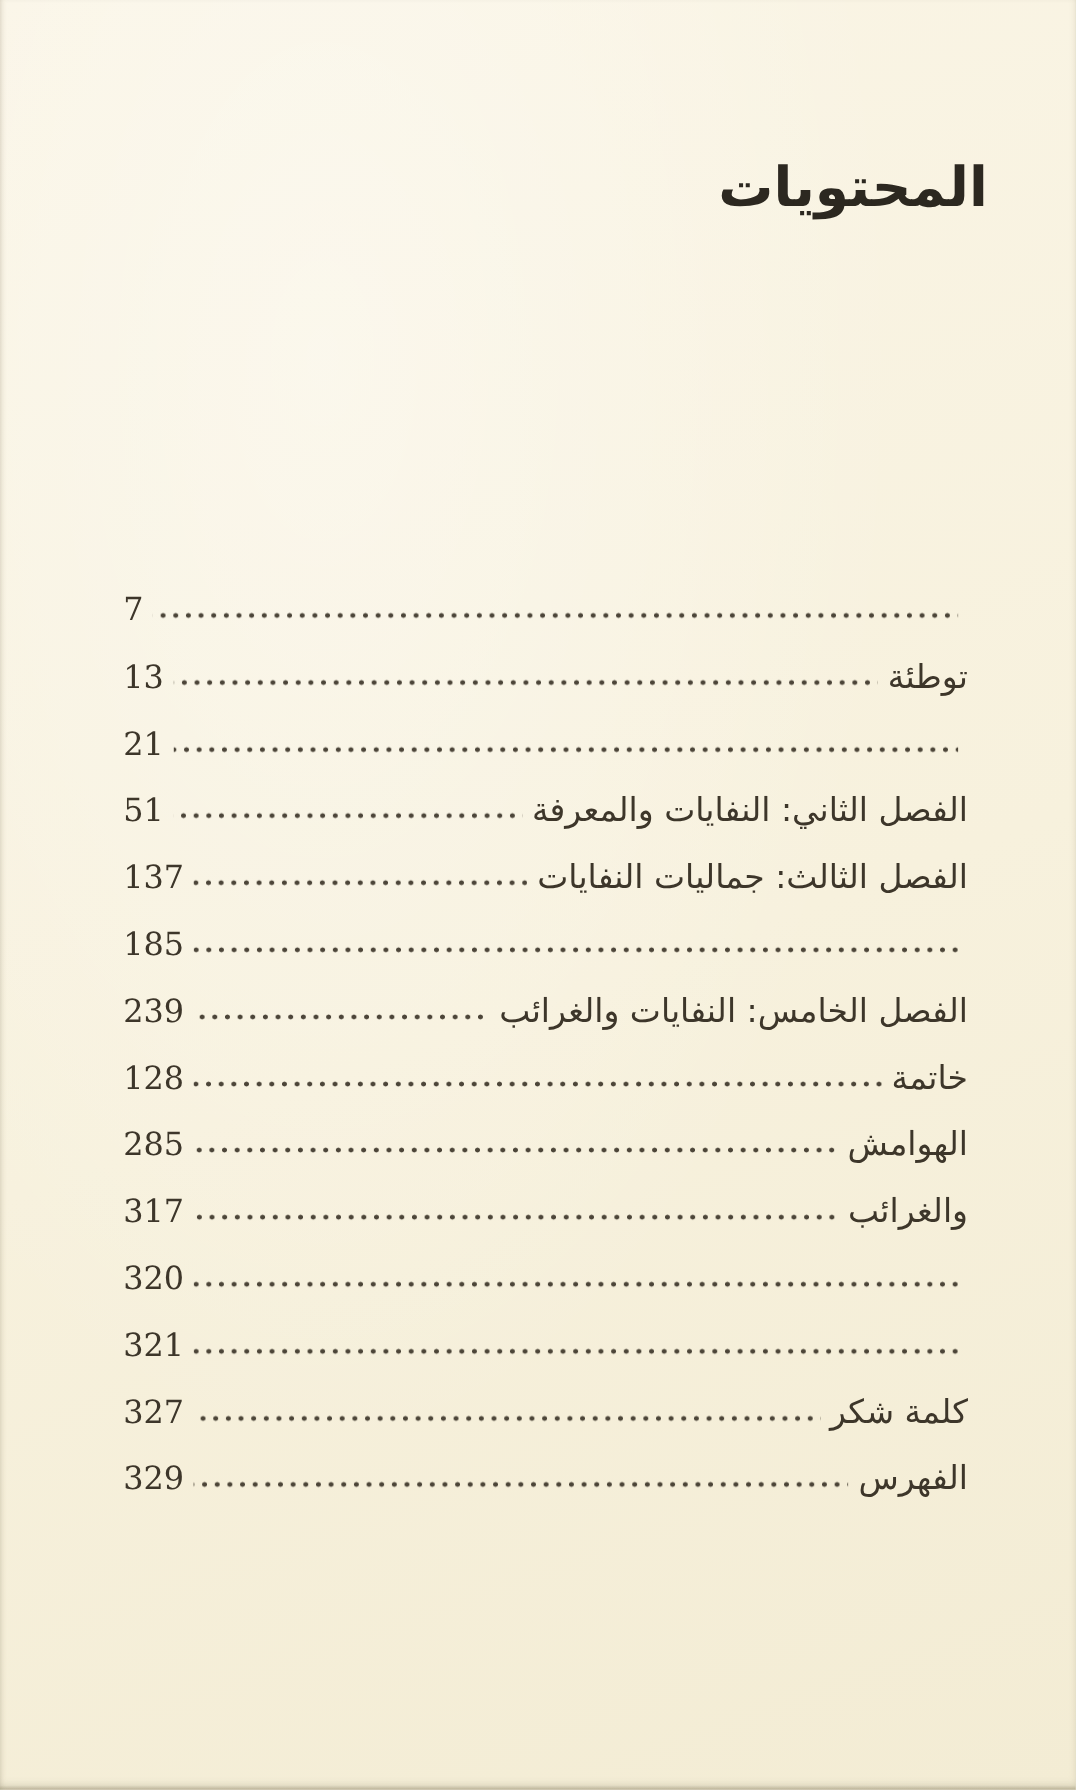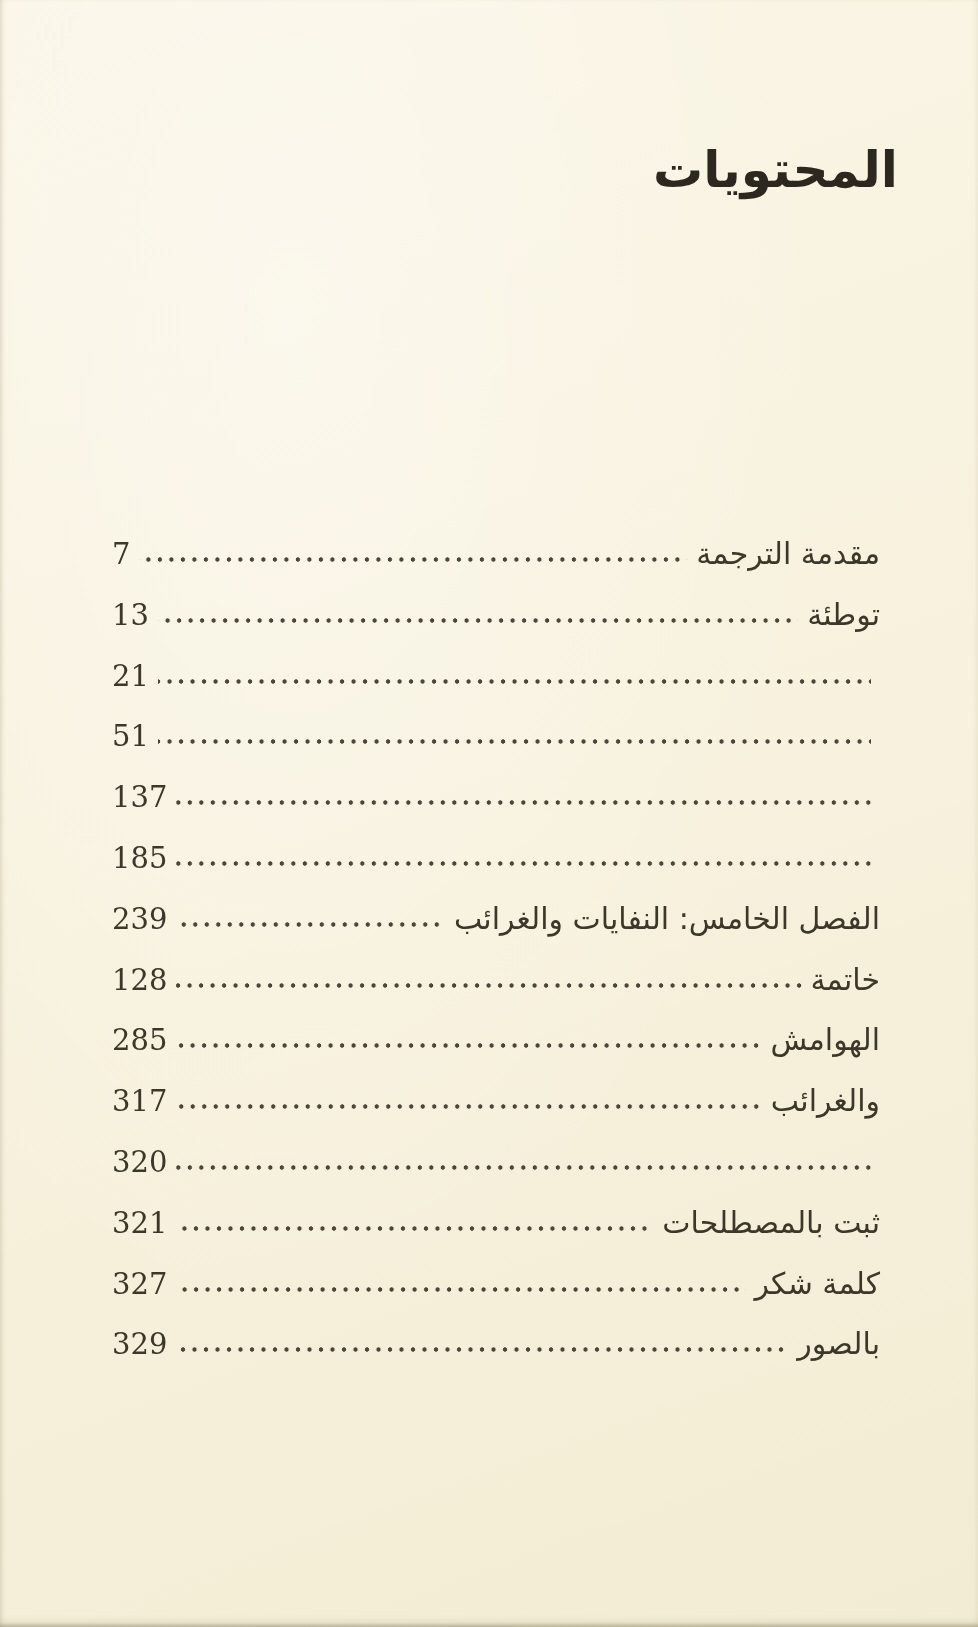--- a/index.html
+++ b/index.html
@@ -76,42 +76,43 @@
   }
 </style>
 </head>
 <body>
 
 <div class="page">
   <h1 class="title">المحتويات</h1>
 
   <div class="toc">
   <div class="toc-row">
-    <span class="toc-label">مقدمة الترجمة</span>
     <span class="leader"></span>
     <span class="toc-page">7</span>
   </div>
 
   <div class="toc-row">
     <span class="toc-label">توطئة</span>
     <span class="leader"></span>
     <span class="toc-page">13</span>
   </div>
 
   <div class="toc-row">
     <span class="leader"></span>
     <span class="toc-page">21</span>
   </div>
 
   <div class="toc-row">
+    <span class="toc-label">الفصل الثاني: النفايات والمعرفة</span>
     <span class="leader"></span>
     <span class="toc-page">51</span>
   </div>
 
   <div class="toc-row">
+    <span class="toc-label">الفصل الثالث: جماليات النفايات</span>
     <span class="leader"></span>
     <span class="toc-page">137</span>
   </div>
 
   <div class="toc-row">
     <span class="leader"></span>
     <span class="toc-page">185</span>
   </div>
 
   <div class="toc-row">
@@ -137,32 +138,31 @@
     <span class="leader"></span>
     <span class="toc-page">317</span>
   </div>
 
   <div class="toc-row">
     <span class="leader"></span>
     <span class="toc-page">320</span>
   </div>
 
   <div class="toc-row">
-    <span class="toc-label">ثبت بالمصطلحات</span>
     <span class="leader"></span>
     <span class="toc-page">321</span>
   </div>
 
   <div class="toc-row">
     <span class="toc-label">كلمة شكر</span>
     <span class="leader"></span>
     <span class="toc-page">327</span>
   </div>
 
   <div class="toc-row">
-    <span class="toc-label">بالصور</span>
+    <span class="toc-label">الفهرس</span>
     <span class="leader"></span>
     <span class="toc-page">329</span>
   </div>
 </div>
 
   <div class="scan-edge"></div>
 </div>
 
 </body></html>

